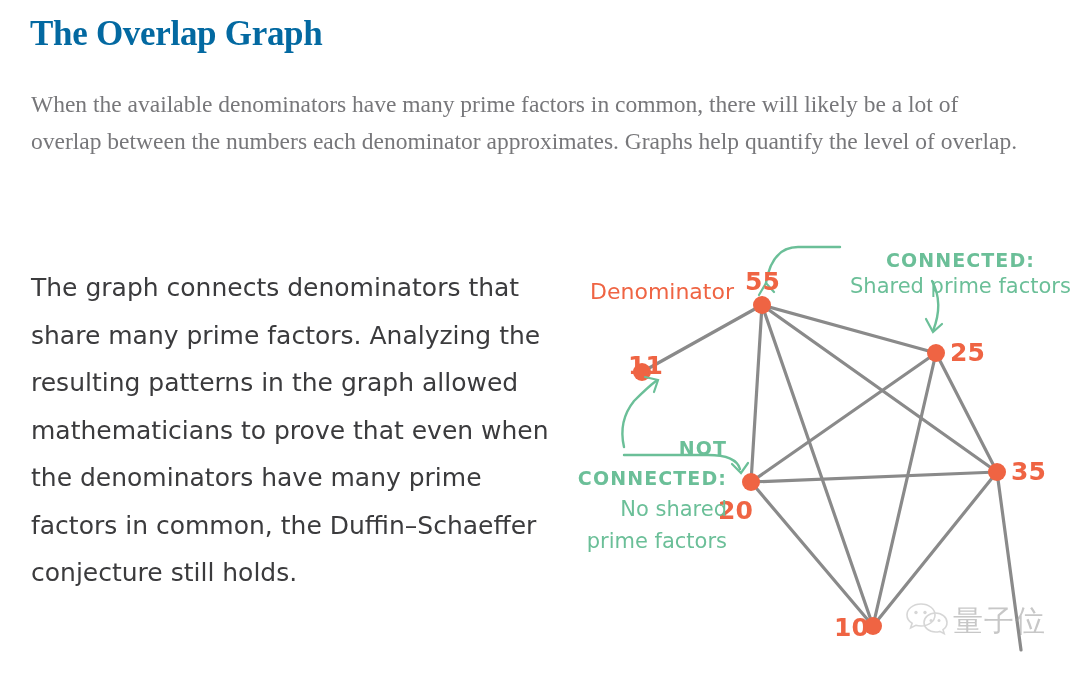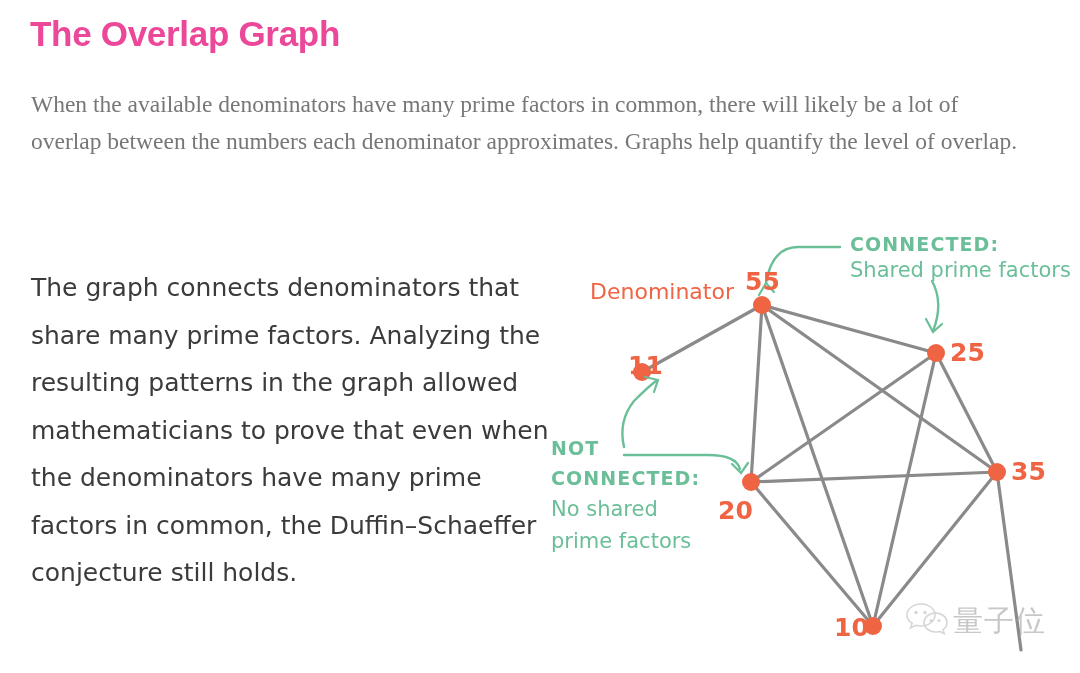--- a/index.html
+++ b/index.html
@@ -17,25 +17,25 @@
     height: 673px;
     background: #ffffff;
     overflow: hidden;
   }
 
   
   #page-title {
     position: absolute;
     left: 30px;
     top: 14px;
-    font-family: Liberation Sans, sans-serif;
+    font-family: Liberation Serif, serif;
     font-size: 35px;
     font-weight: bold;
     letter-spacing: -0.3px;
-    color: #ec4899;
+    color: #0369a1;
     white-space: nowrap;
   }
   #intro-paragraph {
     position: absolute;
     left: 31px;
     top: 86px;
     width: 990px;
     font-family: "Liberation Serif", serif;
     font-size: 23.5px;
     line-height: 37px;
@@ -105,29 +105,29 @@
     letter-spacing: 1.1px;
     display: block;
   }
   .annotation .ann-body {
     font-weight: normal;
     font-size: 21px;
     display: block;
   }
   #annotation-connected {
     left: 310px;
-    top: 8px;
-    text-align: left;
+    top: 24px;
+    text-align: center;
   }
   #annotation-connected .ann-body { margin-top: 3px; }
   #annotation-not-connected {
-    left: 11px;
+    left: 21px;
     top: 208px;
     width: 166px;
-    text-align: left;
+    text-align: right;
     white-space: normal;
     line-height: 32px;
   }
   #annotation-not-connected .ann-head {
     line-height: 30px;
   }
 
   
   #watermark {
     position: absolute;

